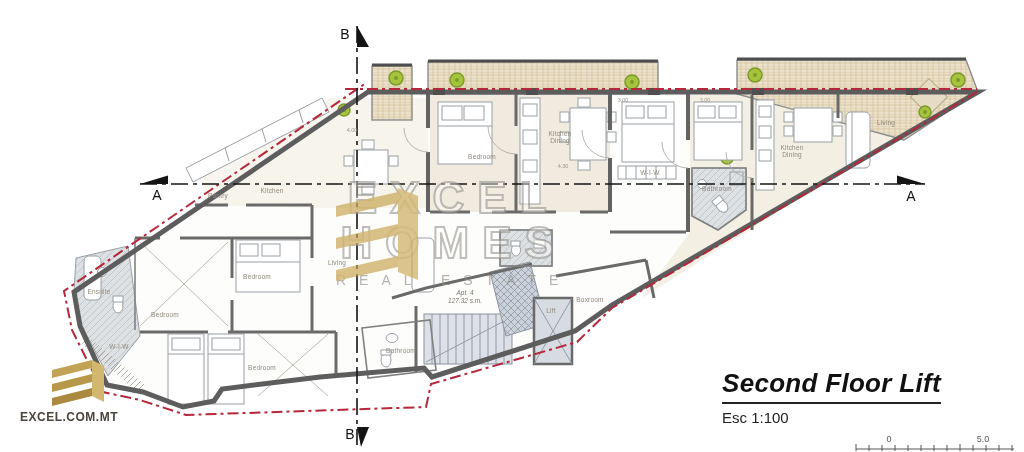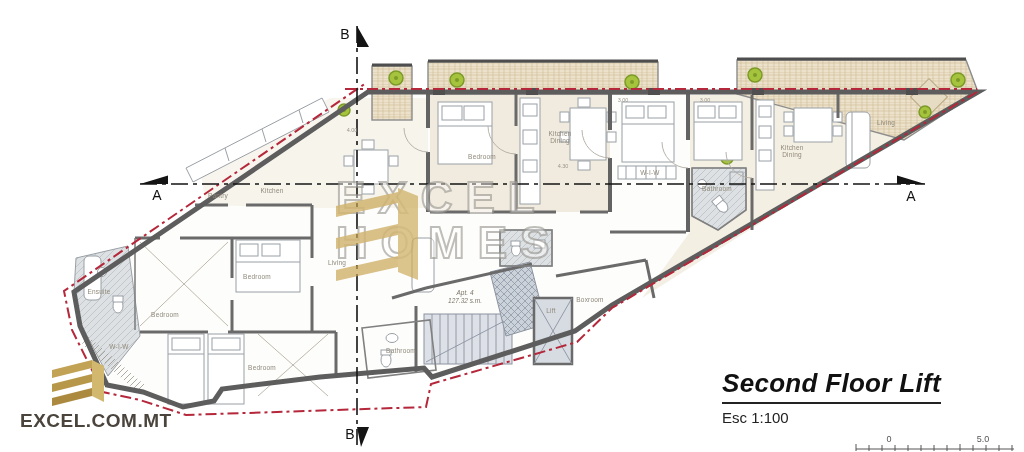--- a/index.html
+++ b/index.html
@@ -32,27 +32,27 @@
   .rlabel{position:absolute;transform:translate(-50%,-50%);font-size:6.5px;color:#8f897b;
           letter-spacing:.2px;white-space:nowrap;text-align:center;line-height:1.15;}
   .rlabel.wrap{white-space:normal;width:34px;}
   .dim{position:absolute;transform:translate(-50%,-50%);font-size:5.5px;color:#9a958c;}
   .aptname{position:absolute;transform:translate(-50%,-50%);font-size:6.5px;font-style:italic;color:#7d7568;}
   .marker{position:absolute;transform:translate(-50%,-50%);font-size:14px;color:#111;font-weight:500;}
   .sblabel{position:absolute;transform:translate(-50%,-50%);font-size:9px;color:#555;}
   
   #watermark{position:absolute;left:336px;top:176px;width:380px;height:128px;opacity:.8;
              display:flex;gap:12px;pointer-events:none;}
-  .wm-text{display:flex;flex-direction:column;justify-content:flex-start;}
+  .wm-text{display:flex;flex-direction:column;justify-content:flex-start;align-items:center;}
   .wm-big{font-weight:bold;font-size:44px;line-height:1.02;letter-spacing:13px;
           color:rgba(255,255,255,.5);-webkit-text-stroke:2px rgba(150,147,140,.75);}
   .wm-small{margin-top:6px;font-size:14px;letter-spacing:13px;color:rgba(142,138,130,.8);}
   
   #logo{position:absolute;left:20px;top:358px;width:170px;}
-  #logo .logo-text{margin-top:4px;font-weight:bold;font-size:19px;color:#4a443c;letter-spacing:.5px;}
+  #logo .logo-text{margin-top:4px;font-weight:bold;font-size:12px;color:#4a443c;letter-spacing:.5px;}
   
   #titleblock{position:absolute;left:722px;top:368px;width:260px;}
   #titleblock .t{display:inline-block;font-style:italic;font-weight:600;font-size:26px;color:#111;
                  border-bottom:2px solid #222;padding-bottom:3px;letter-spacing:.3px;}
   #titleblock .s{font-size:15px;color:#222;margin-top:5px;}
 </style>
 </head>
 <body>
 
 <div id="stage">
@@ -351,20 +351,21 @@
   <div id="watermark">
     <svg width="92" height="122" viewBox="0 0 92 122">
       <polygon points="0,30 62,16 62,27 0,41" fill="#c7a351" opacity=".85"></polygon>
       <polygon points="0,62 62,48 62,59 0,73" fill="#c7a351" opacity=".85"></polygon>
       <polygon points="0,94 62,80 62,91 0,105" fill="#c7a351" opacity=".85"></polygon>
       <polygon points="62,12 82,20 82,104 62,96" fill="#cbaa58" opacity=".85"></polygon>
     </svg>
     <div class="wm-text">
       <div class="wm-big">EXCEL</div>
       <div class="wm-big">HOMES</div>
+      <div class="wm-small">REAL ESTATE</div>
     </div>
   </div>
 
   <div id="logo">
     <svg width="64" height="48" viewBox="0 0 64 48" style="position:static;display:block;margin-left:32px;">
       <polygon points="0,12 40,2 40,10 0,20" fill="#c2a355"></polygon>
       <polygon points="0,26 40,16 40,24 0,34" fill="#b7974a"></polygon>
       <polygon points="0,40 40,30 40,38 0,48" fill="#ab8a3f"></polygon>
       <polygon points="40,2 52,8 52,44 40,38" fill="#d2b86e"></polygon>
     </svg>

